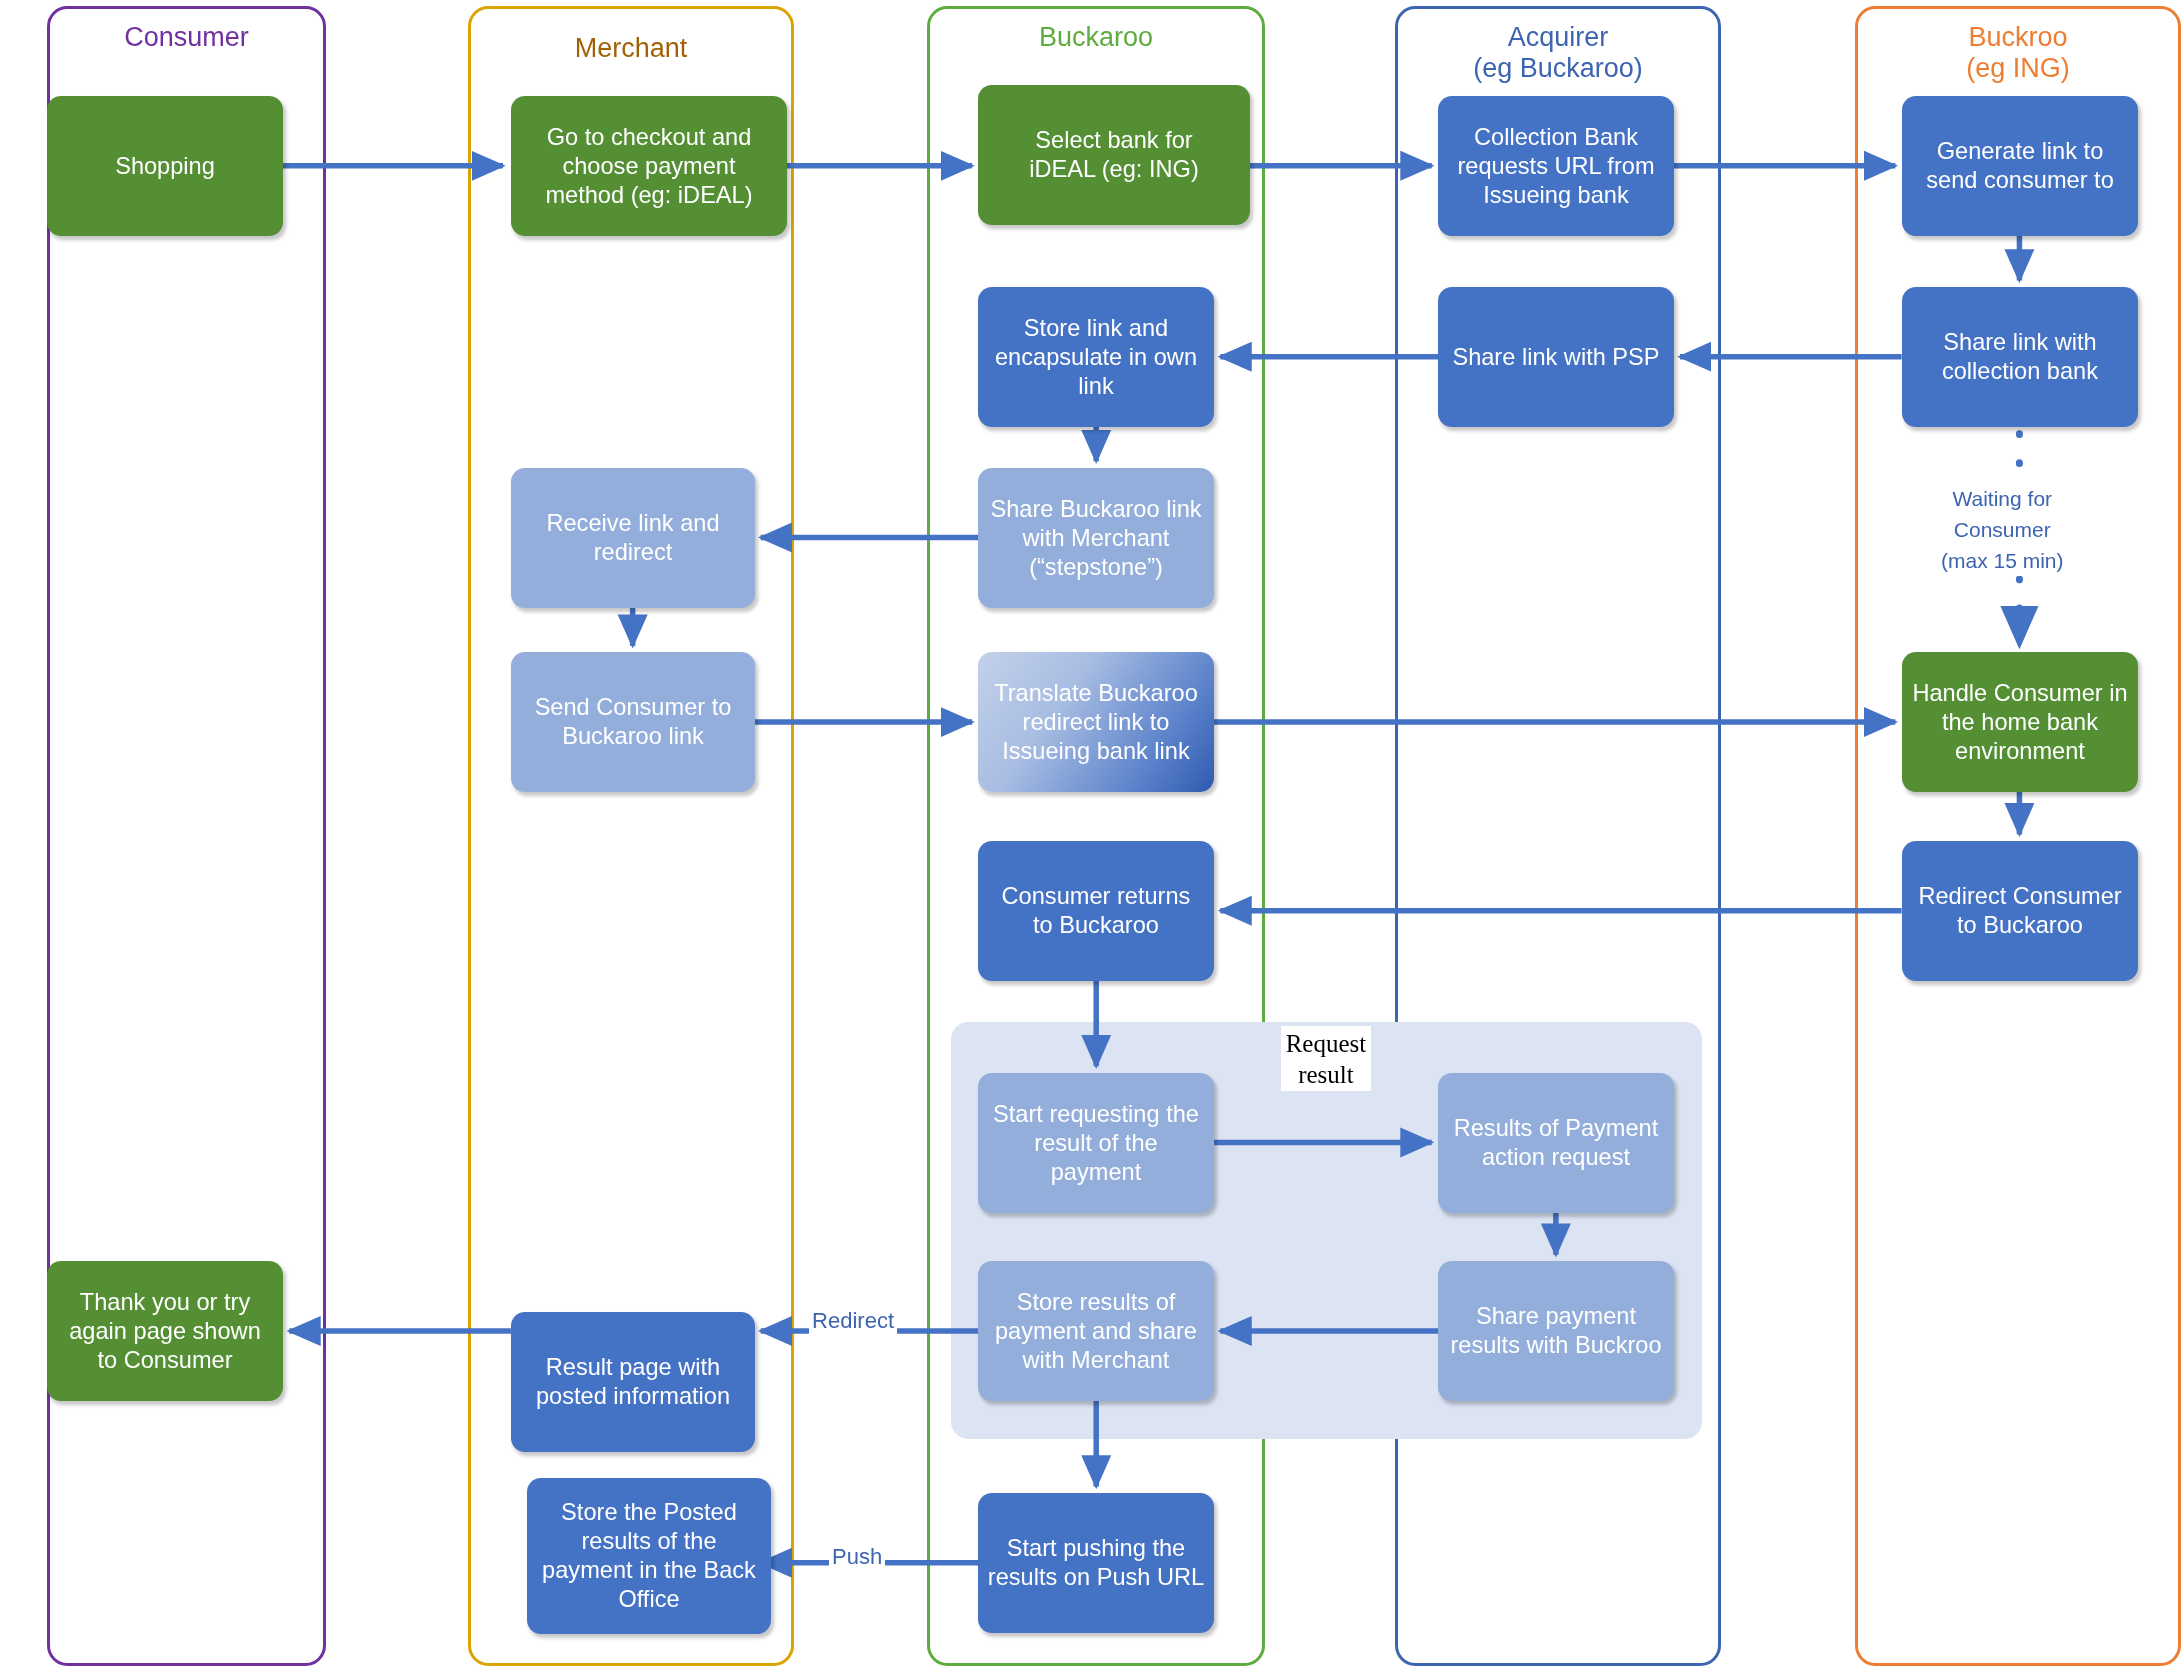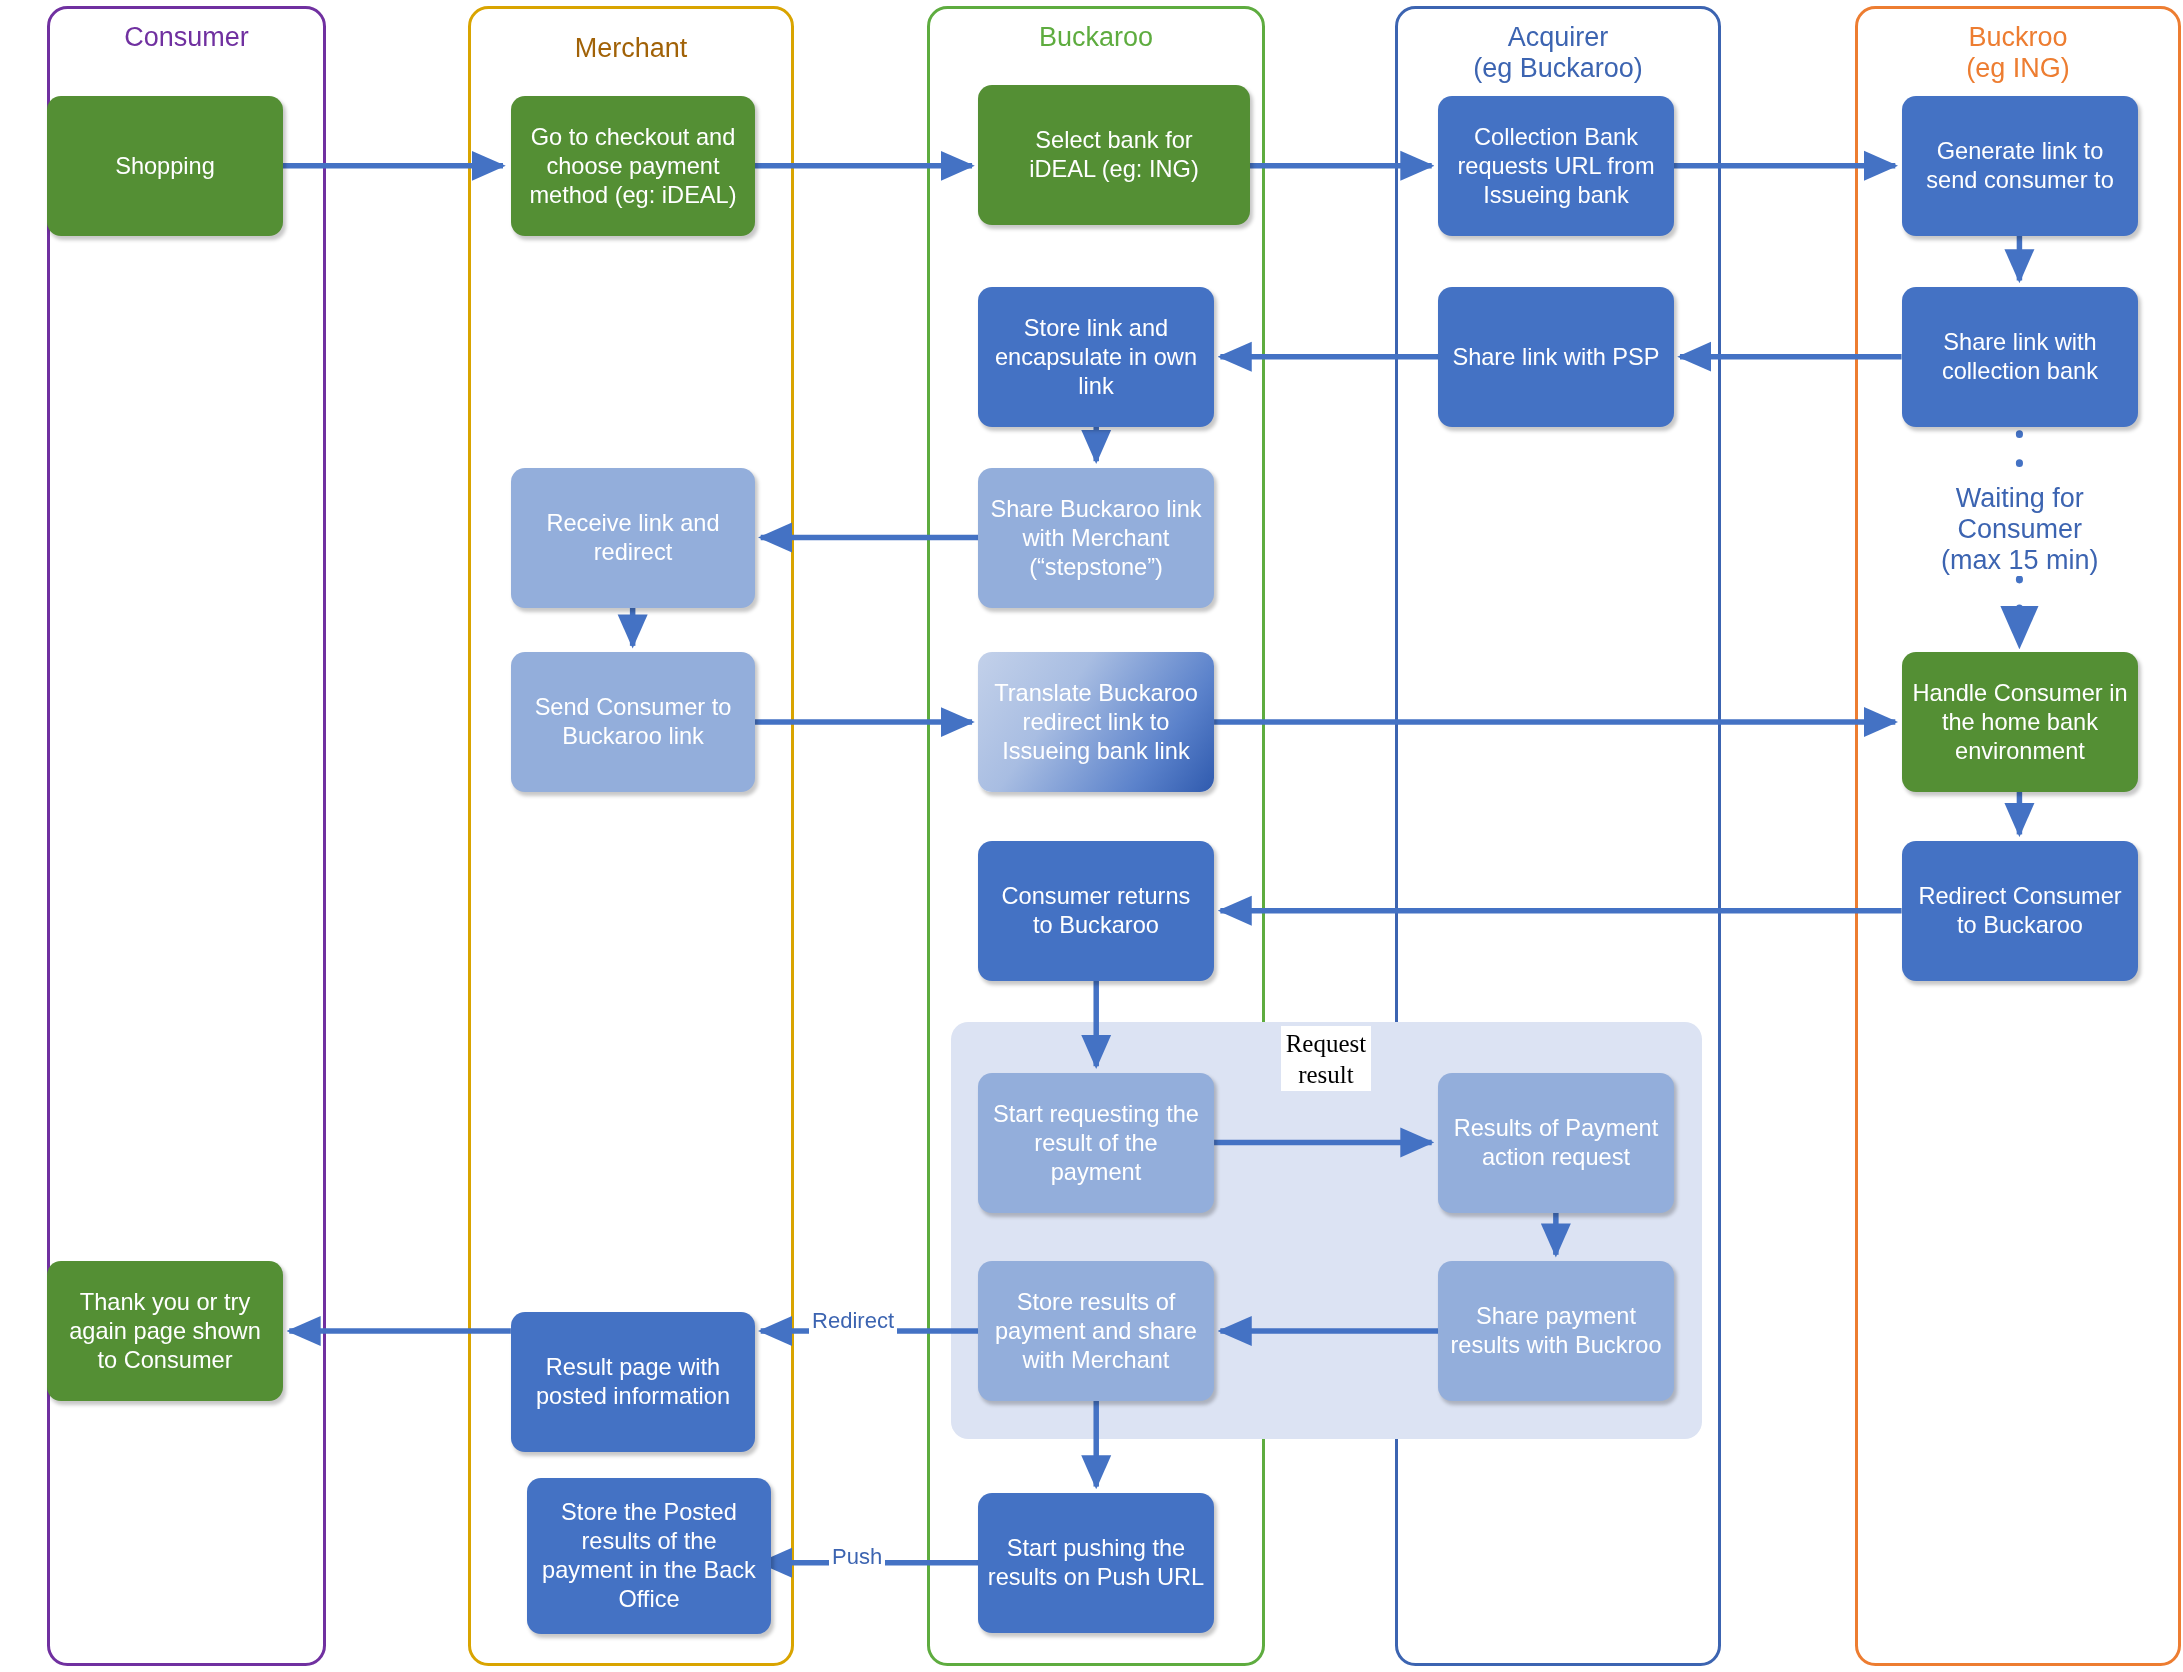--- a/index.html
+++ b/index.html
@@ -66,21 +66,21 @@
     font-size:22px;
     line-height:27px;
     background:#ffffff;
     padding:0 3.1px;
     white-space:pre-line;
     text-align:center;
   }
   .wait-label{
     position:absolute;
     color:#3C64B1;
-    font-size:27px;
+    font-size:21px;
     line-height:31px;
     text-align:center;
     white-space:pre-line;
     background:#ffffff;
   }
   .req-label{
     position:absolute;
     color:#000000;
     font-family:"Liberation Serif", serif;
     font-size:25px;
@@ -164,21 +164,21 @@
 
       <path d="M 1245 1989 L 968 1989"></path>
     </g>
 
     <g stroke="#4472C4" stroke-width="9" fill="none" stroke-linecap="round" stroke-dasharray="1 36">
       <path d="M 2570 552 L 2570 822" marker-end="url(#ah)"></path>
     </g>
   </svg>
 
   <div class="node n-green" id="node-shopping" style="left: 47px; top: 96px; width: 236px; height: 140px;">Shopping</div>
-  <div class="node n-green" id="node-checkout" style="left: 511px; top: 96px; width: 244px; height: 140px;">Go to checkout and
+  <div class="node n-green" id="node-checkout" style="left: 511px; top: 96px; width: 276px; height: 140px;">Go to checkout and
 choose payment
 method (eg: iDEAL)</div>
   <div class="node n-green" id="node-select-bank" style="left: 978px; top: 85px; width: 272px; height: 140px;">Select bank for
 iDEAL (eg: ING)</div>
   <div class="node n-blue" id="node-collection-bank" style="left: 1438px; top: 96px; width: 236px; height: 140px;">Collection Bank
 requests URL from
 Issueing bank</div>
   <div class="node n-blue" id="node-generate-link" style="left: 1902px; top: 96px; width: 236px; height: 140px;">Generate link to
 send consumer to</div>
 

